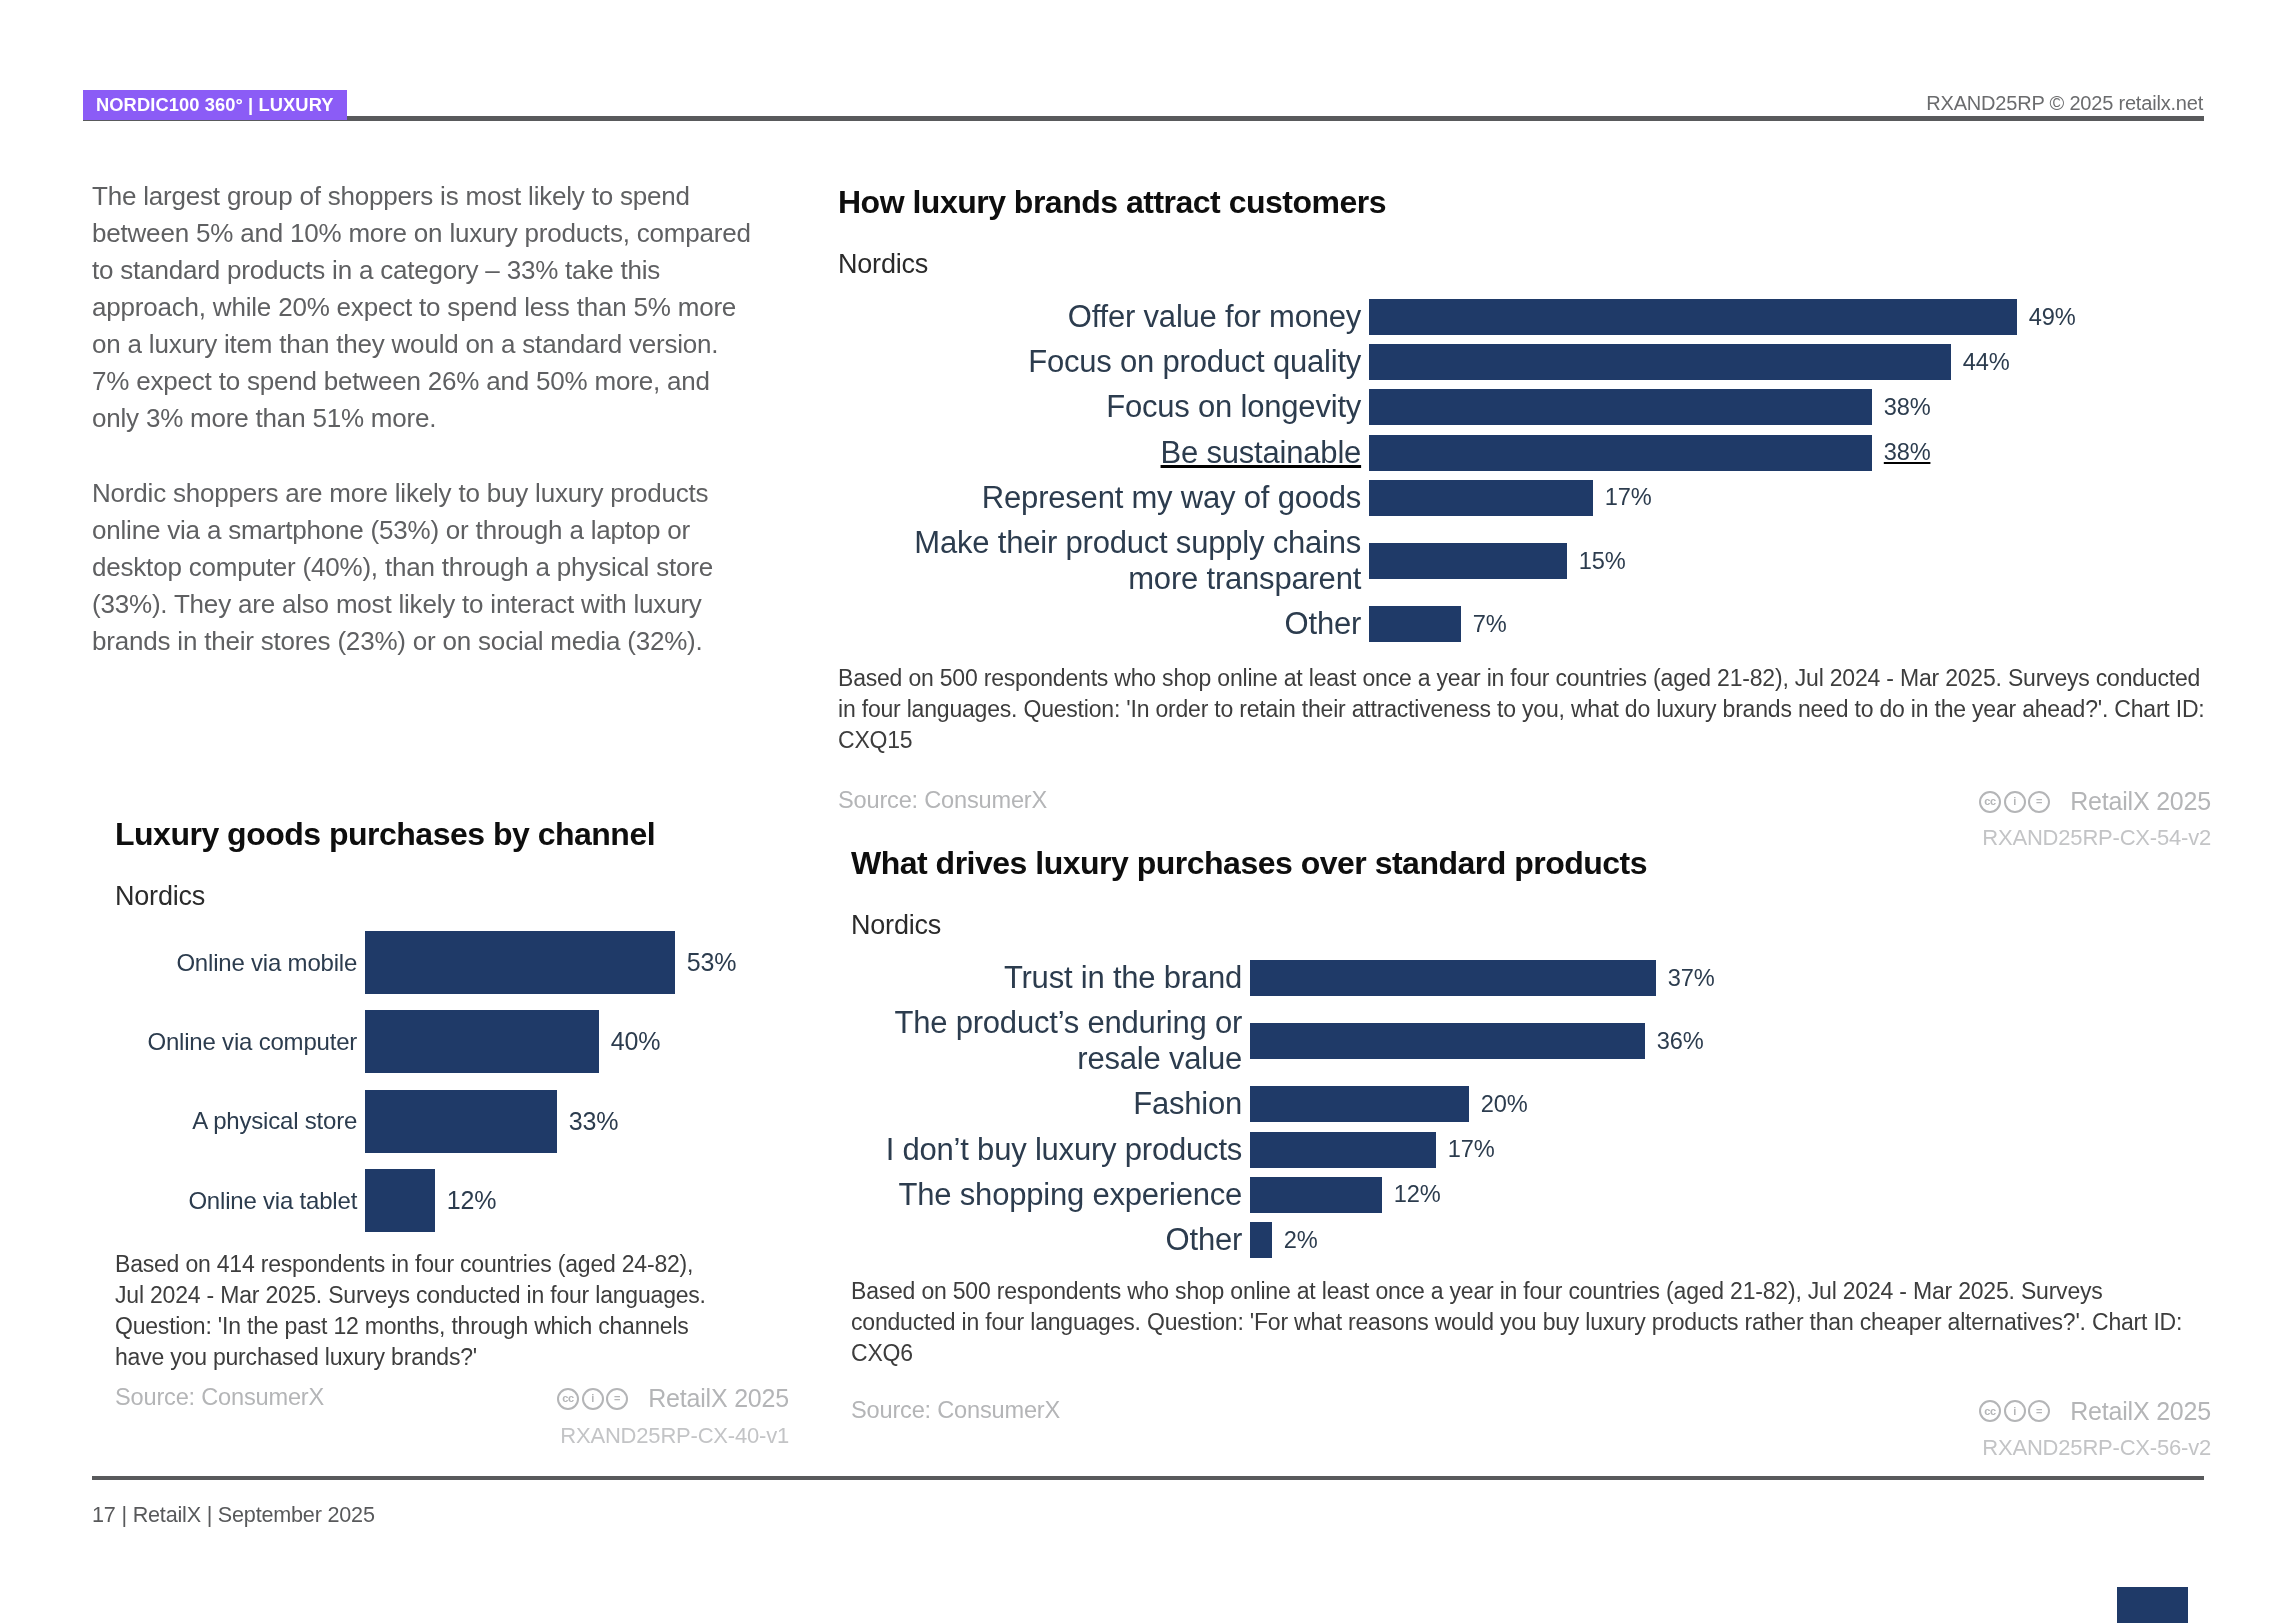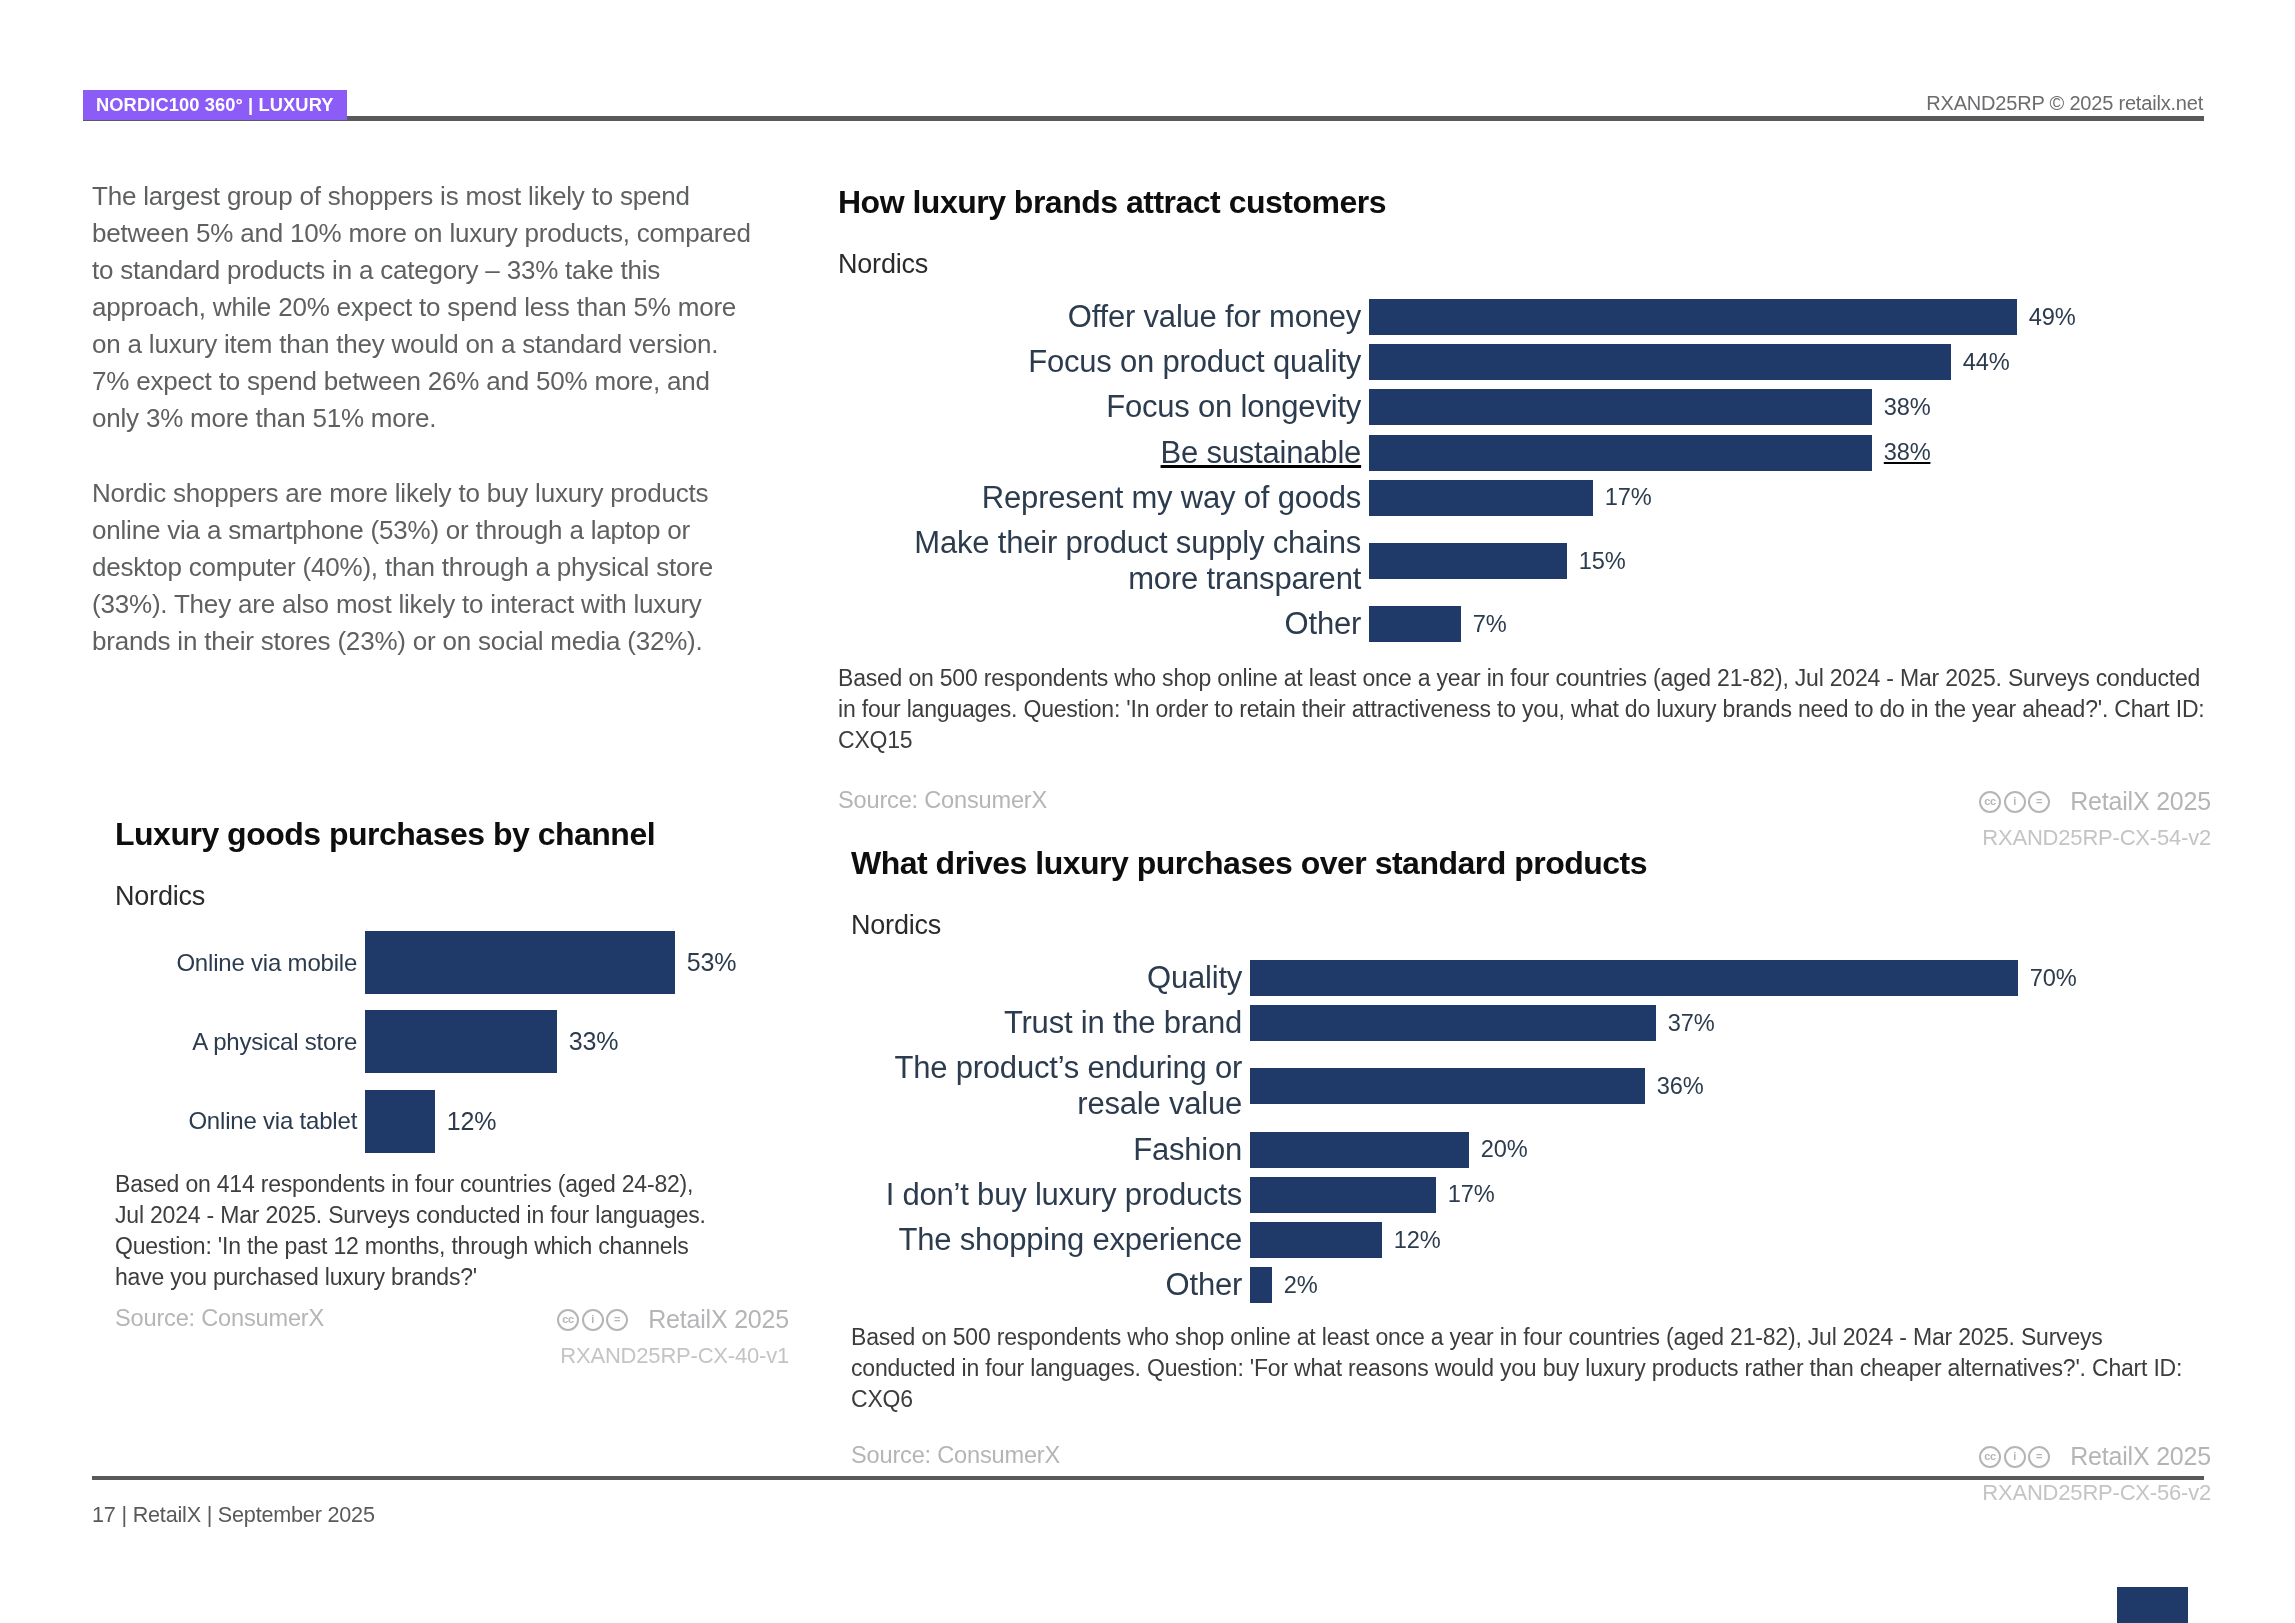--- a/index.html
+++ b/index.html
@@ -124,20 +124,25 @@
   <section class="chart" id="c2" style="left:115px;top:815px;width:772px;">
     <h2>Luxury goods purchases by channel</h2>
     <div class="subtitle">Nordics</div>
     <div class="rows">
         <div class="row" style="margin-bottom: 16.4px;">
           <span class="cat" style="width: 250px;">Online via mobile</span>
           <span class="bar" style="width: 310px; height: 63px; background: rgb(31, 58, 104);"></span>
           <span class="val">53%</span>
         </div>
         <div class="row" style="margin-bottom: 16.4px;">
+          <span class="cat" style="width: 250px;">Online via computer</span>
+          <span class="bar" style="width: 234px; height: 63px; background: rgb(31, 58, 104);"></span>
+          <span class="val">40%</span>
+        </div>
+        <div class="row" style="margin-bottom: 16.4px;">
           <span class="cat" style="width: 250px;">A physical store</span>
           <span class="bar" style="width: 192px; height: 63px; background: rgb(31, 58, 104);"></span>
           <span class="val">33%</span>
         </div>
         <div class="row" style="margin-bottom: 16.4px;">
           <span class="cat" style="width: 250px;">Online via tablet</span>
           <span class="bar" style="width: 70px; height: 63px; background: rgb(31, 58, 104);"></span>
           <span class="val">12%</span>
         </div>
       </div>
@@ -156,25 +161,20 @@
         <div class="codeline">RXAND25RP-CX-40-v1</div>
       </span>
     </div>
   </section>
 
   <section class="chart" id="c3" style="left:851px;top:844px;width:1360px;">
     <h2>What drives luxury purchases over standard products</h2>
     <div class="subtitle">Nordics</div>
     <div class="rows">
         <div class="row" style="margin-bottom: 9.2px;">
-          <span class="cat" style="width: 399px;">Quality</span>
-          <span class="bar" style="width: 768px; height: 36px; background: rgb(31, 58, 104);"></span>
-          <span class="val">70%</span>
-        </div>
-        <div class="row" style="margin-bottom: 9.2px;">
           <span class="cat" style="width: 399px;">Trust in the brand</span>
           <span class="bar" style="width: 406px; height: 36px; background: rgb(31, 58, 104);"></span>
           <span class="val">37%</span>
         </div>
         <div class="row" style="margin-bottom: 9.2px;">
           <span class="cat" style="width: 399px;">The product’s enduring or resale value</span>
           <span class="bar" style="width: 395px; height: 36px; background: rgb(31, 58, 104);"></span>
           <span class="val">36%</span>
         </div>
         <div class="row" style="margin-bottom: 9.2px;">

